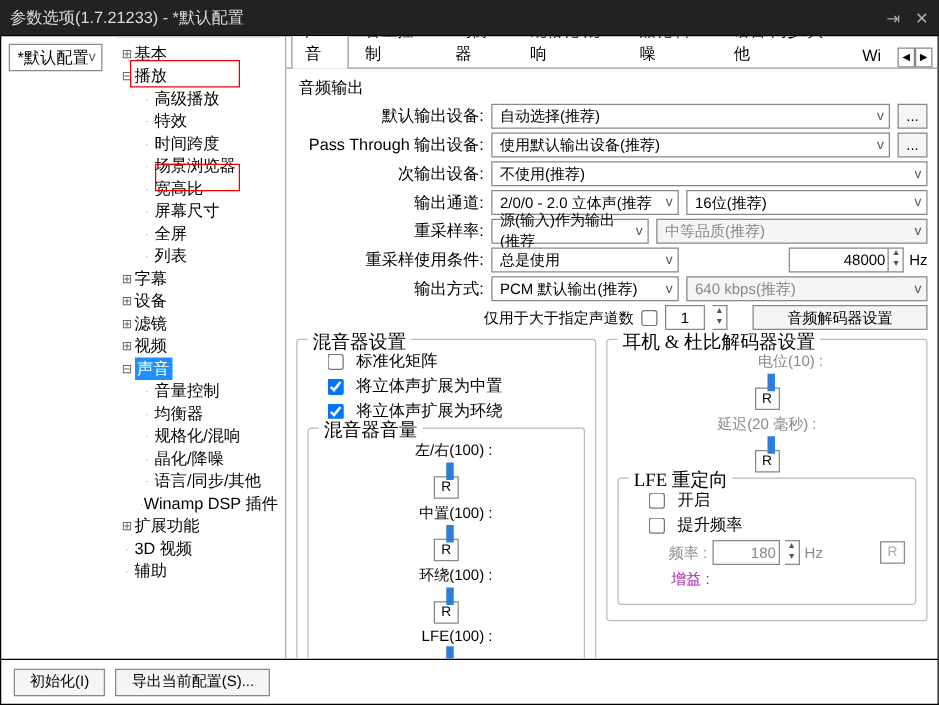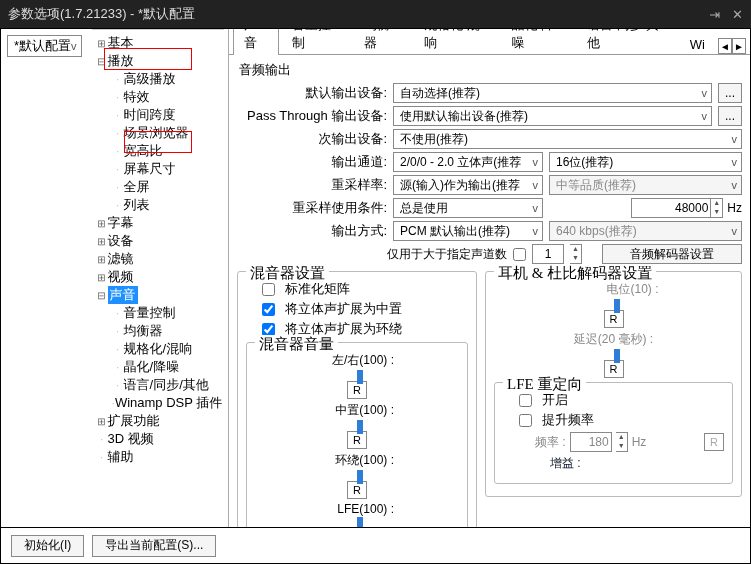--- a/index.html
+++ b/index.html
@@ -219,21 +219,21 @@
               <span>2/0/0 - 2.0 立体声(推荐</span>
               <span class="v">v</span>
             </div>
           <div class="combo" style="flex:1">
               <span>16位(推荐)</span>
               <span class="v">v</span>
             </div>
         </div>
         <div class="row">
           <span class="lbl">重采样率:</span>
-          <div class="combo" style="width:150px">
+          <div class="combo" style="width:126px">
               <span>源(输入)作为输出(推荐</span>
               <span class="v">v</span>
             </div>
           <div class="combo disabled" style="flex:1">
               <span>中等品质(推荐)</span>
               <span class="v">v</span>
             </div>
         </div>
         <div class="row">
           <span class="lbl">重采样使用条件:</span>
@@ -362,33 +362,33 @@
                 <div class="chk">
                     <input type="checkbox" style="">
                     <span>开启</span>
                   </div>
                 <div class="chk" style="margin-left:16px">
                     <input type="checkbox" style="">
                     <span>提升频率</span>
                   </div>
                 <div class="hz-row" style="margin-left:32px;color:#888">
                   <span>频率 :</span>
-                  <div class="numbox" style="width:42px">
+                  <div class="numbox" style="width:54px">
                       <span>180</span>
                     </div>
                   <div class="spinner">
                       <div>▲</div>
                       <div>▼</div>
                     </div>
                   <span>Hz</span>
                   <div class="rbtn" style="margin-left:auto;color:#aaa">
                       <span>R</span>
                     </div>
                 </div>
-                <div class="hz-row" style="margin-left:47px;color:#0f172a">
+                <div class="hz-row" style="margin-left:34px;color:#a21caf">
                   <span>增益 :</span>
                 </div>
               </div>
             </div>
           </div>
         </div>
 
       </div>
     </div>
   </div>

